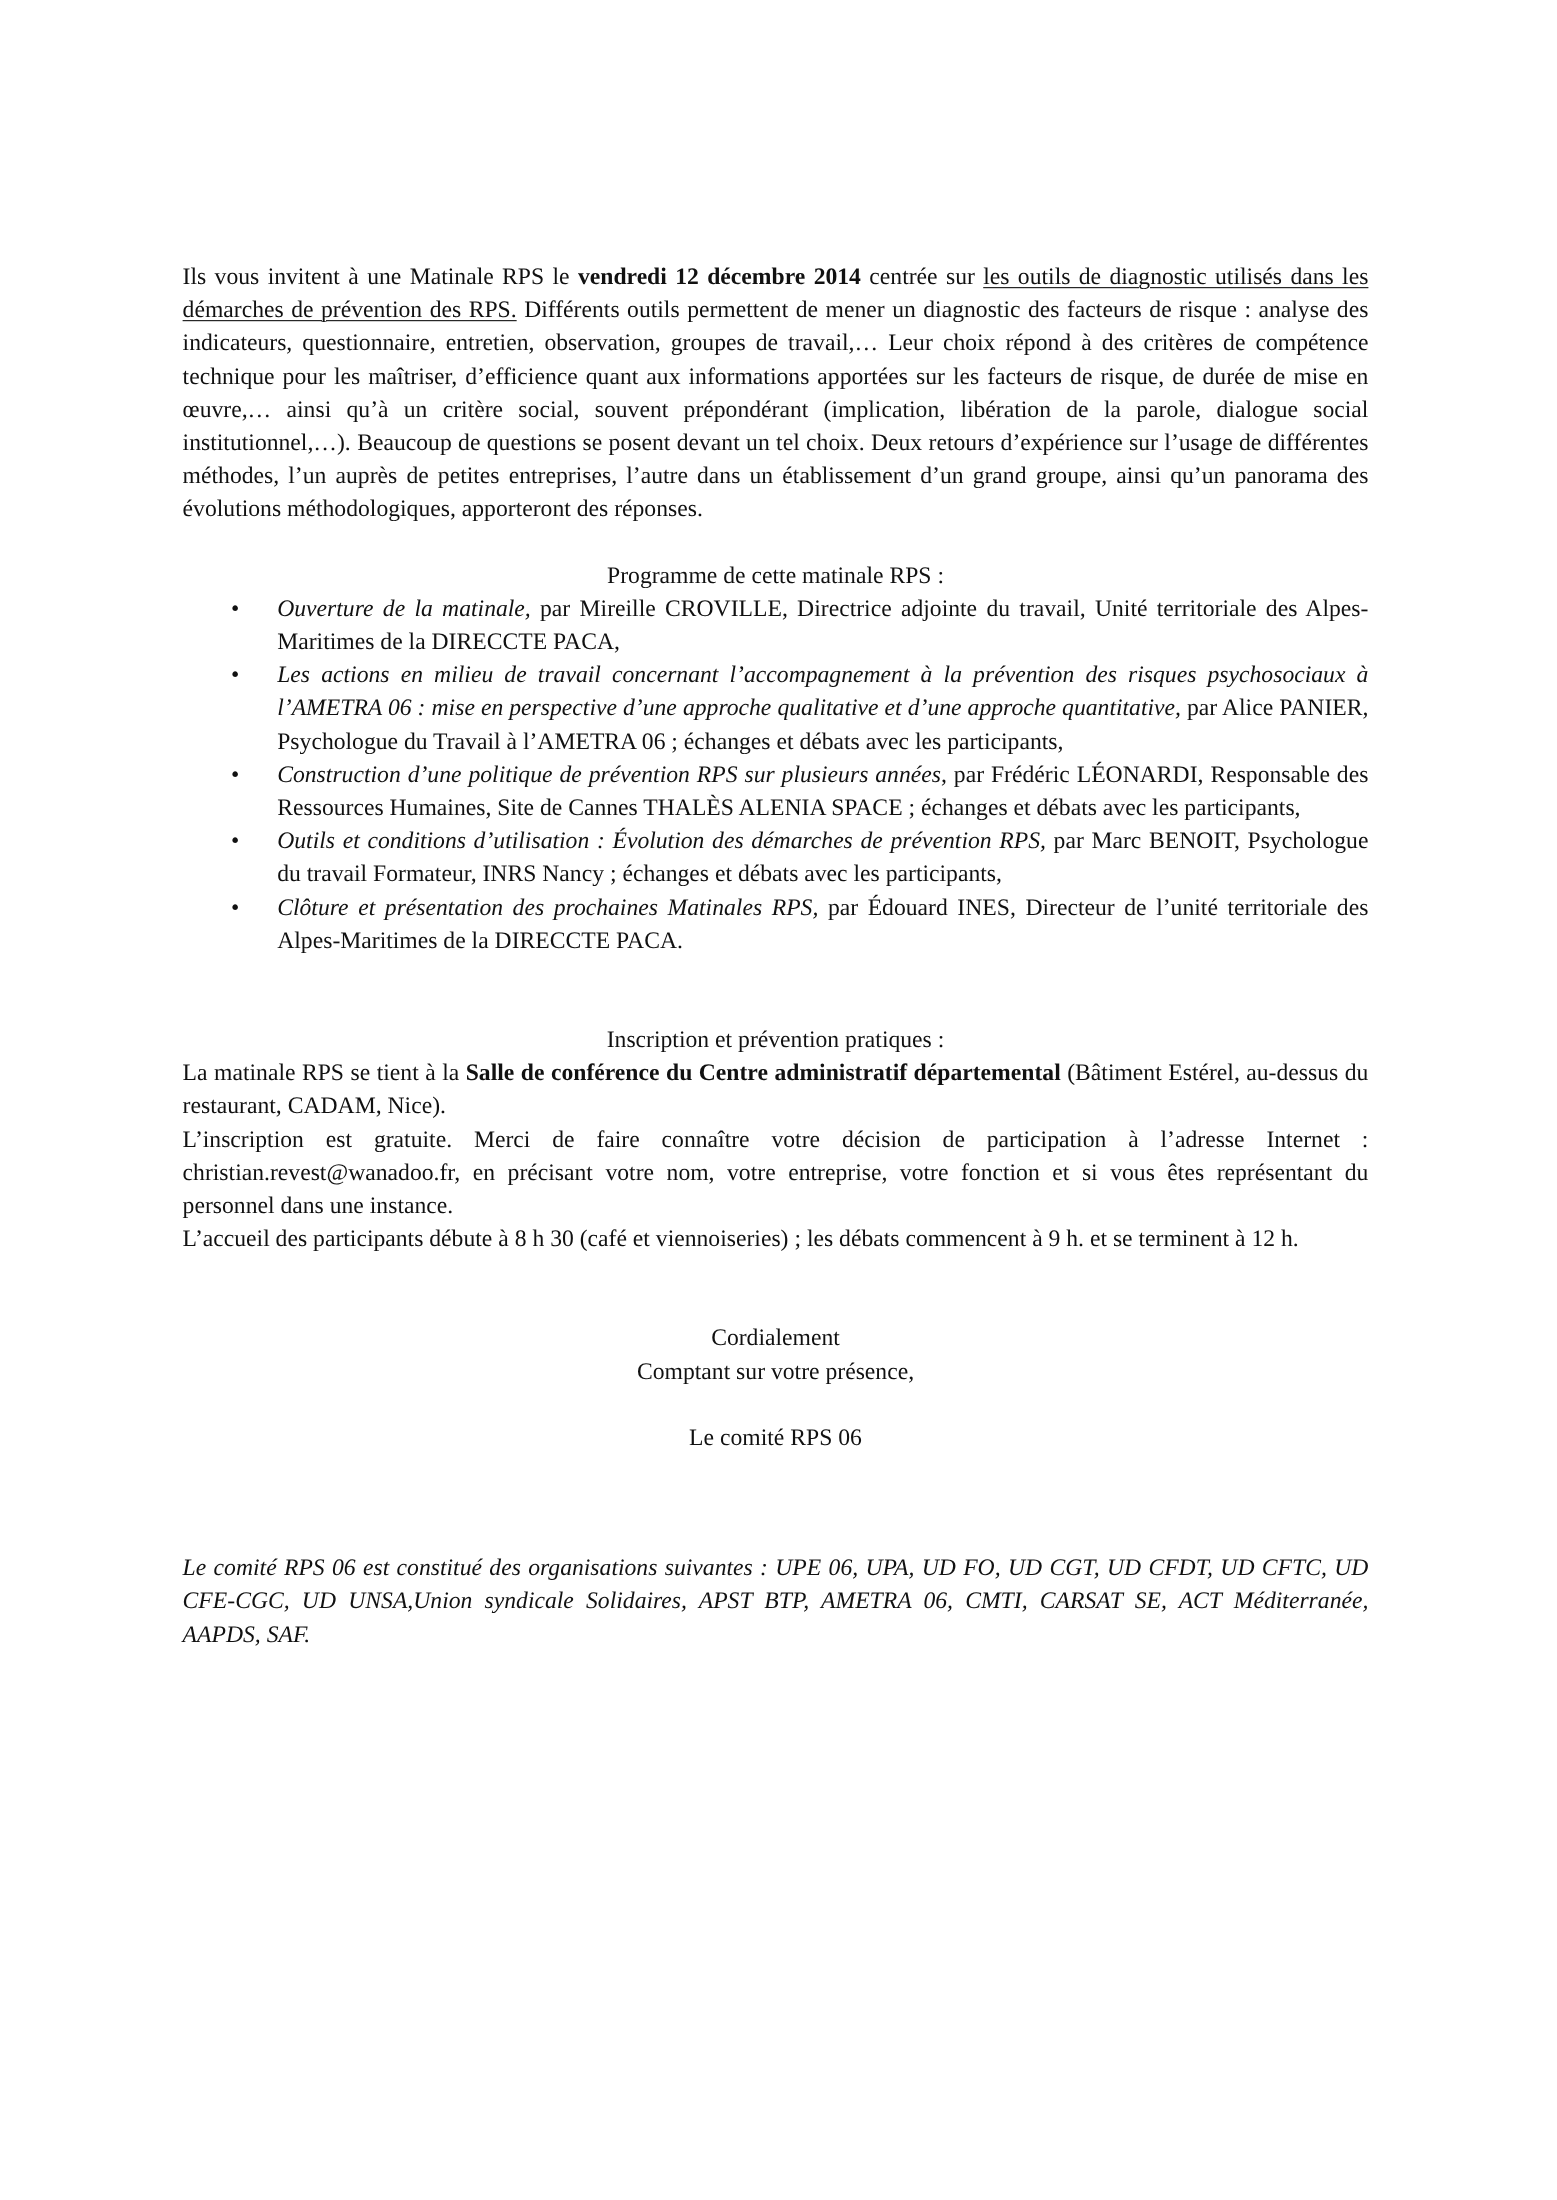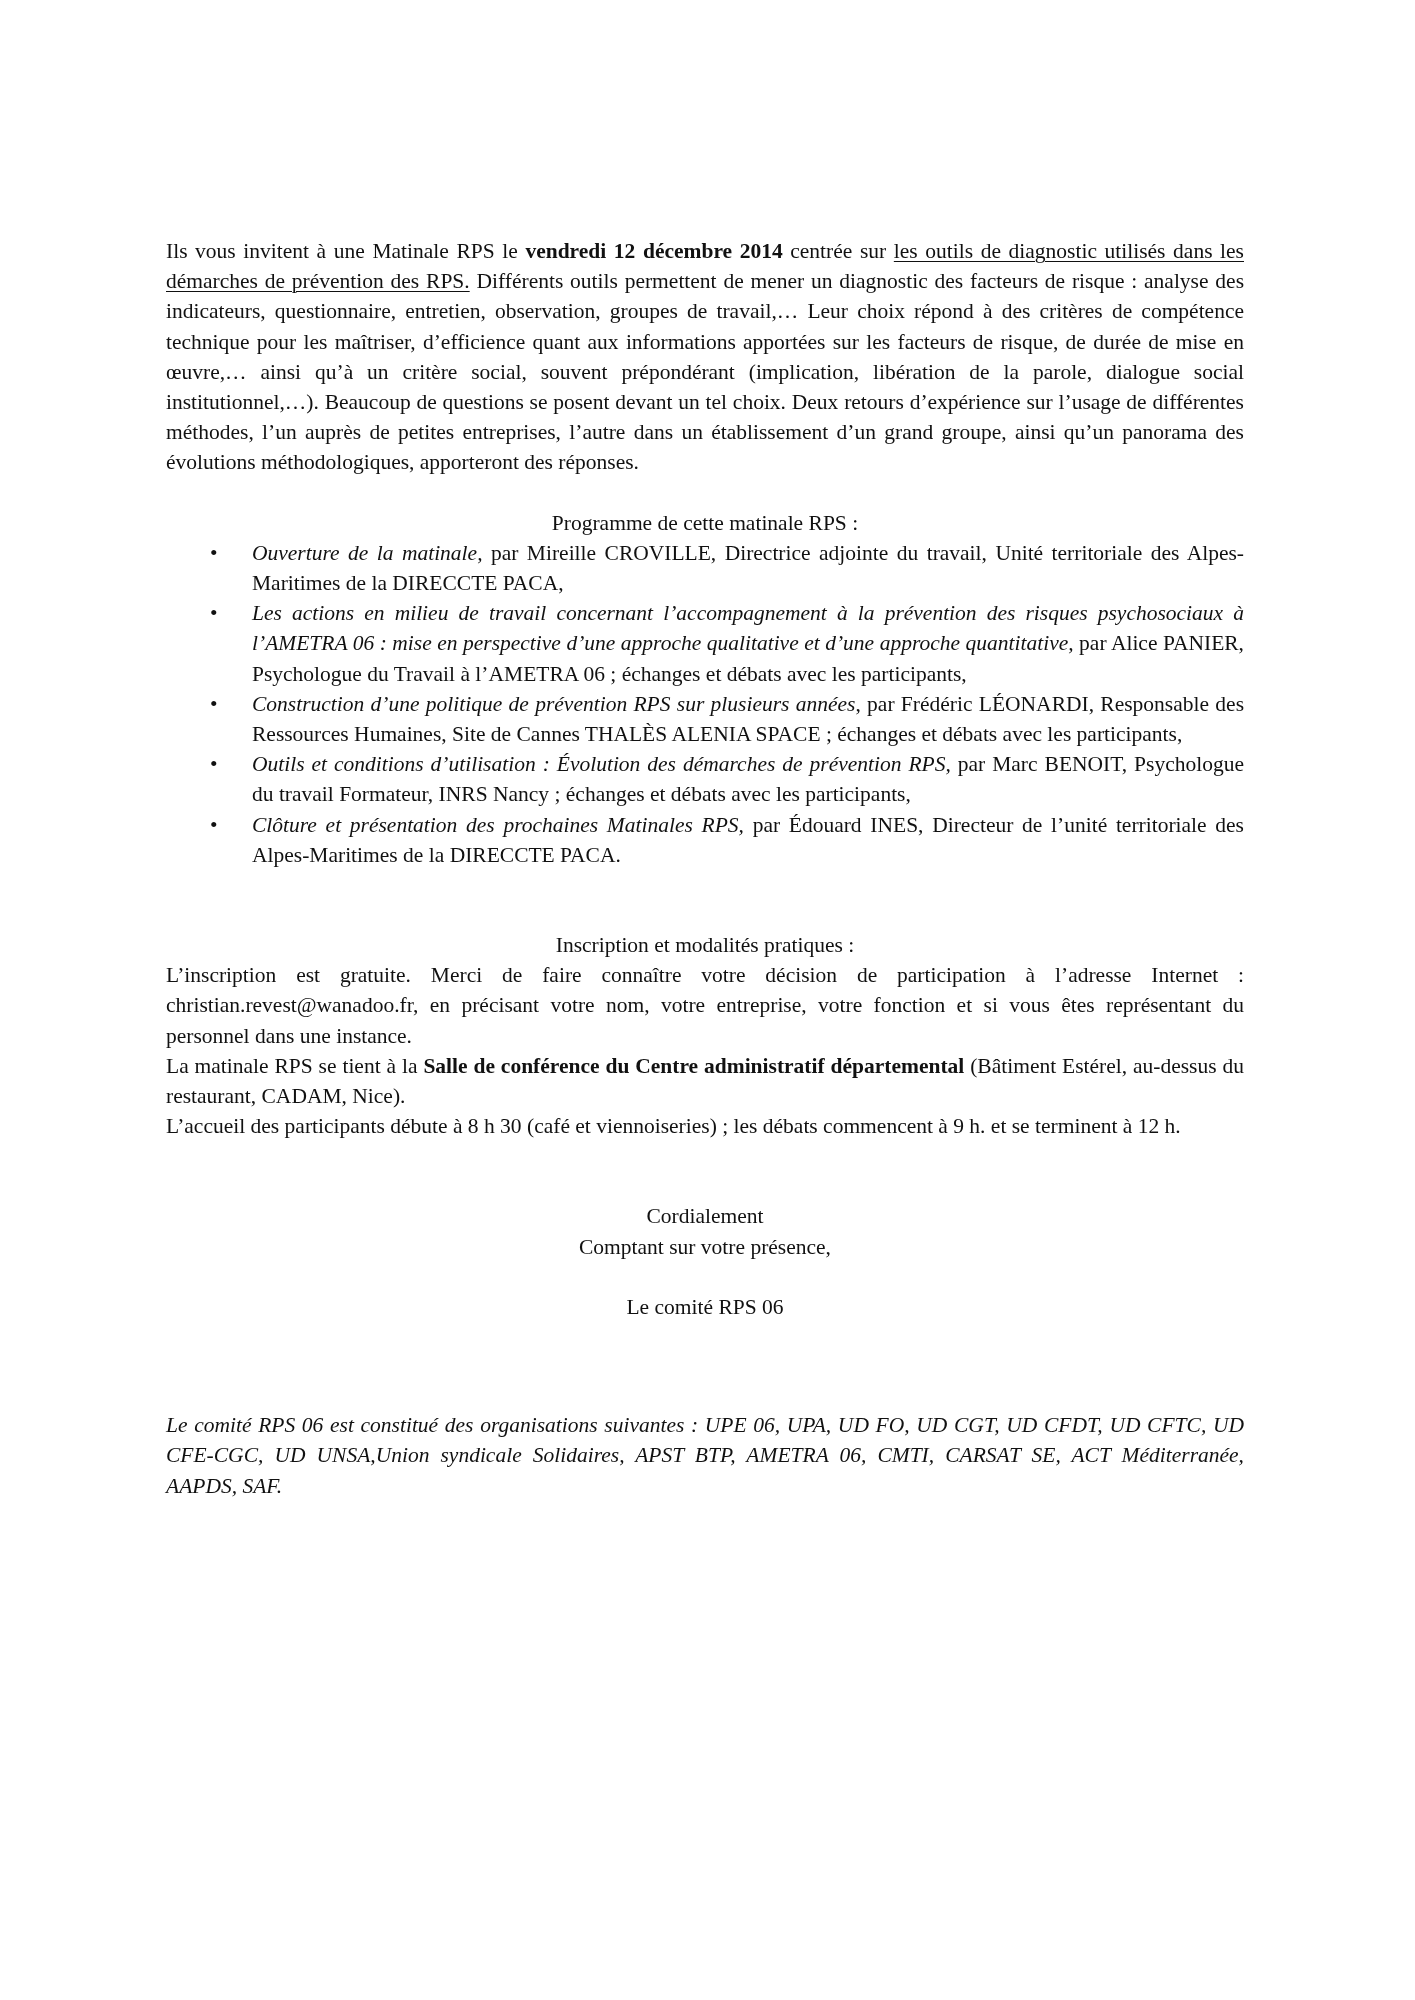--- a/index.html
+++ b/index.html
@@ -66,23 +66,23 @@
       <i>Outils et conditions d’utilisation : Évolution des démarches de prévention RPS,</i><span> par Marc BENOIT, Psychologue du travail Formateur, INRS Nancy ; échanges et débats avec les participants,</span>
     </li>
     <li>
       <span class="bullet">•</span>
       <i>Clôture et présentation des prochaines Matinales RPS,</i><span> par Édouard INES, Directeur de l’unité territoriale des Alpes-Maritimes de la DIRECCTE PACA.</span>
     </li>
   </ul>
 
   <div class="gap2"></div>
 
-  <p class="left">Inscription et modalités pratiques :</p>
+  <p class="left">Inscription et prévention pratiques :</p>
+  <p><span>La matinale RPS se tient à la </span><b>Salle de conférence du Centre administratif départemental</b><span> (Bâtiment Estérel, au-dessus du restaurant, CADAM, Nice).</span></p>
   <p>L’inscription est gratuite. Merci de faire connaître votre décision de participation à l’adresse Internet : christian.revest@wanadoo.fr, en précisant votre nom, votre entreprise, votre fonction et si vous êtes représentant du personnel dans une instance.</p>
-  <p><span>La matinale RPS se tient à la </span><b>Salle de conférence du Centre administratif départemental</b><span> (Bâtiment Estérel, au-dessus du restaurant, CADAM, Nice).</span></p>
   <p>L’accueil des participants débute à 8 h 30 (café et viennoiseries) ; les débats commencent à 9 h. et se terminent à 12 h.</p>
 
   <div class="gap2"></div>
 
   <p class="left">Cordialement</p>
   <p class="left">Comptant sur votre présence,</p>
 
   <div class="gap"></div>
 
   <p class="left">Le comité RPS 06</p>

